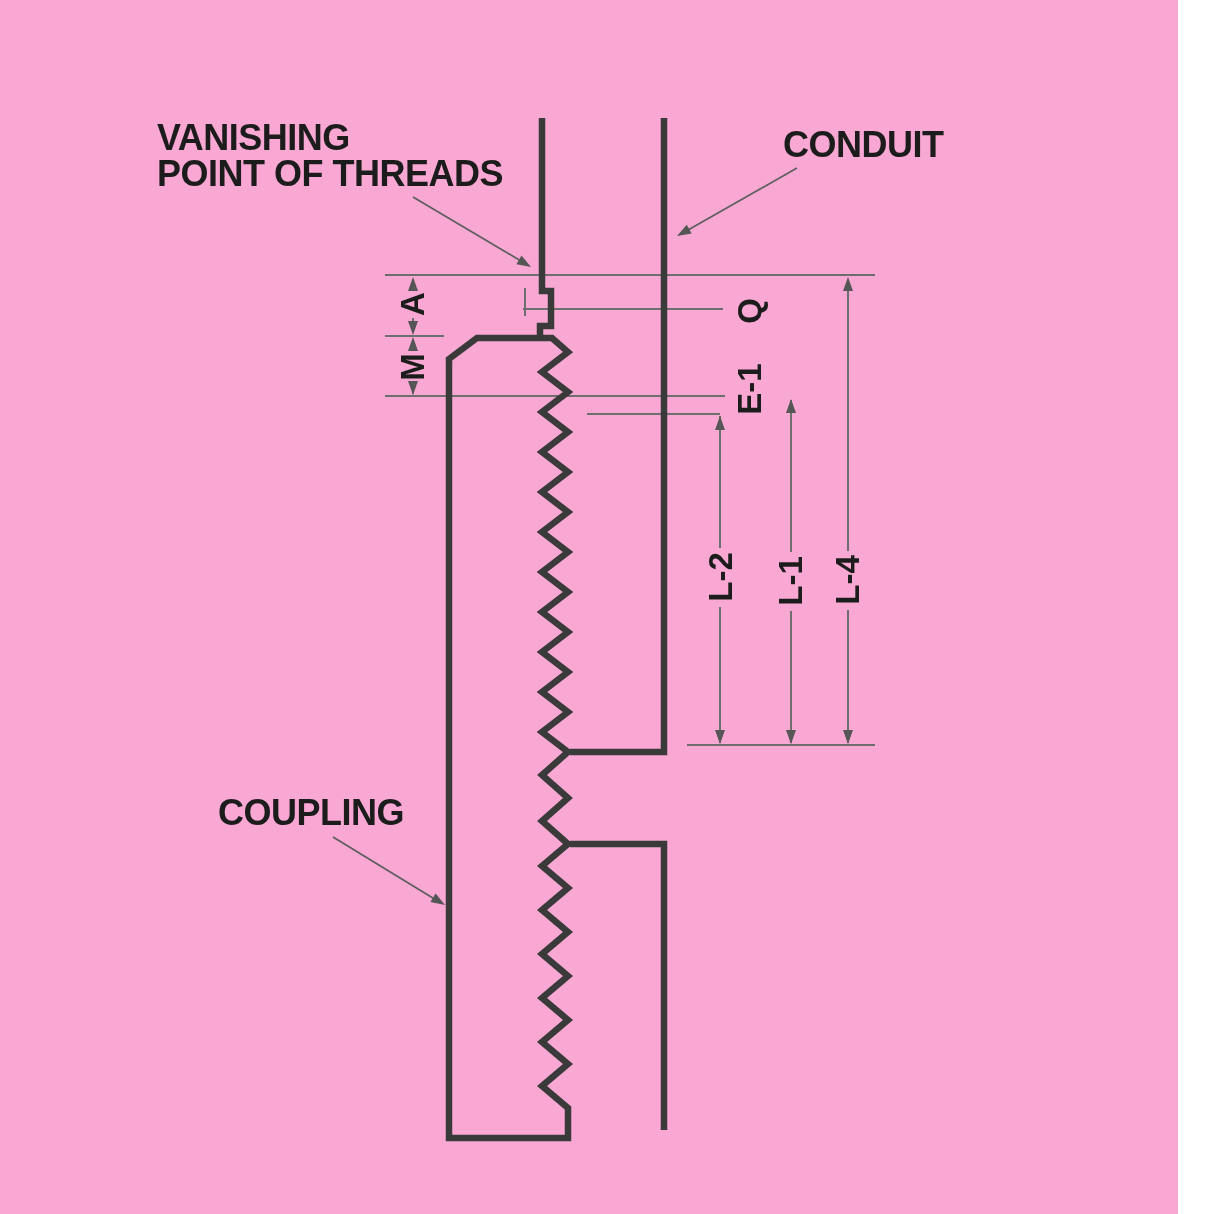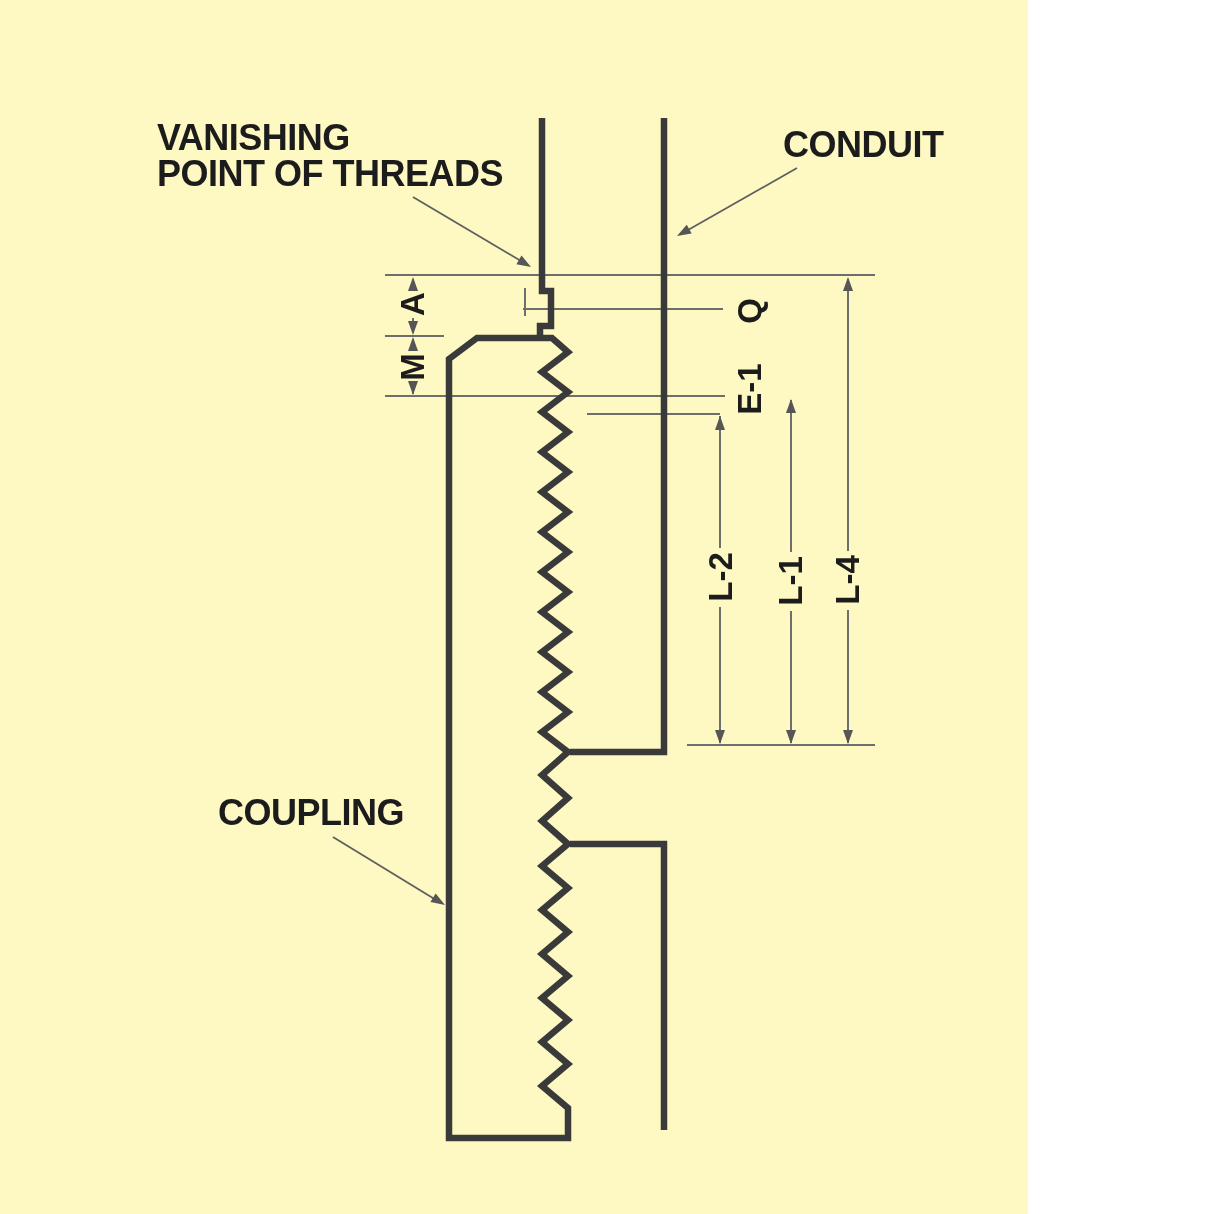--- a/index.html
+++ b/index.html
@@ -1,17 +1,17 @@
 <!DOCTYPE html>
 <html><head>
 <meta charset="utf-8">
 <style>
   html,body{margin:0;padding:0;background:#ffffff;}
   .stage{
-    position:relative;width:1028px;height:1214px;background:#fef9c3;overflow:hidden;
+    position:relative;width:1178px;height:1214px;background:#f9a8d4;overflow:hidden;
     font-family:"Liberation Sans", sans-serif;
   }
   svg{position:absolute;left:0;top:0;}
   .thick{stroke:#3a3a3a;stroke-width:6.5;fill:none;stroke-linejoin:miter;stroke-linecap:butt;}
   .thin{stroke:#6e6e6e;stroke-width:2;fill:none;stroke-linecap:butt;}
   .leader{stroke:#5f5f5f;stroke-width:1.8;fill:none;}
   .ah{fill:#565656;stroke:none;}
   .lbl{font-family:"Liberation Sans", sans-serif;font-weight:bold;fill:#1c1c1c;
        font-size:36px;letter-spacing:-0.5px;}
   .dim{font-family:"Liberation Sans", sans-serif;font-weight:bold;fill:#1c1c1c;

